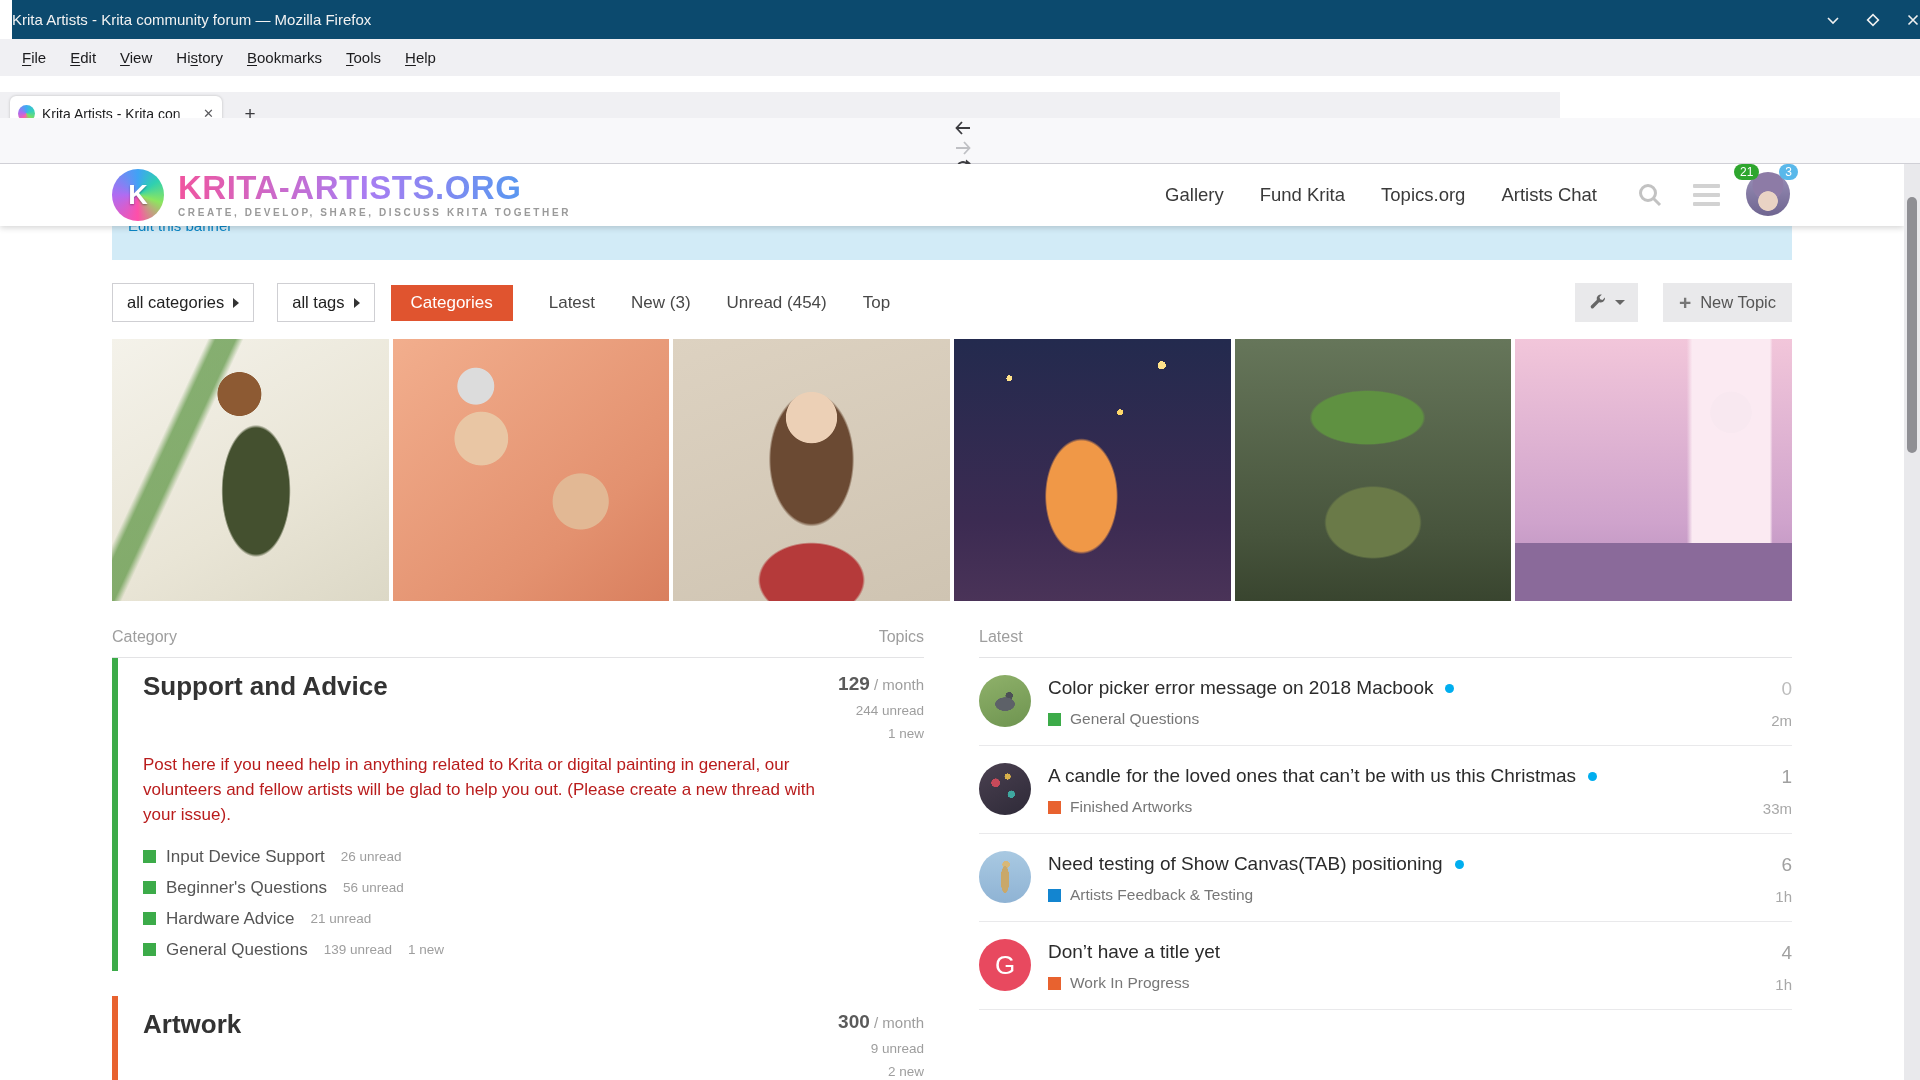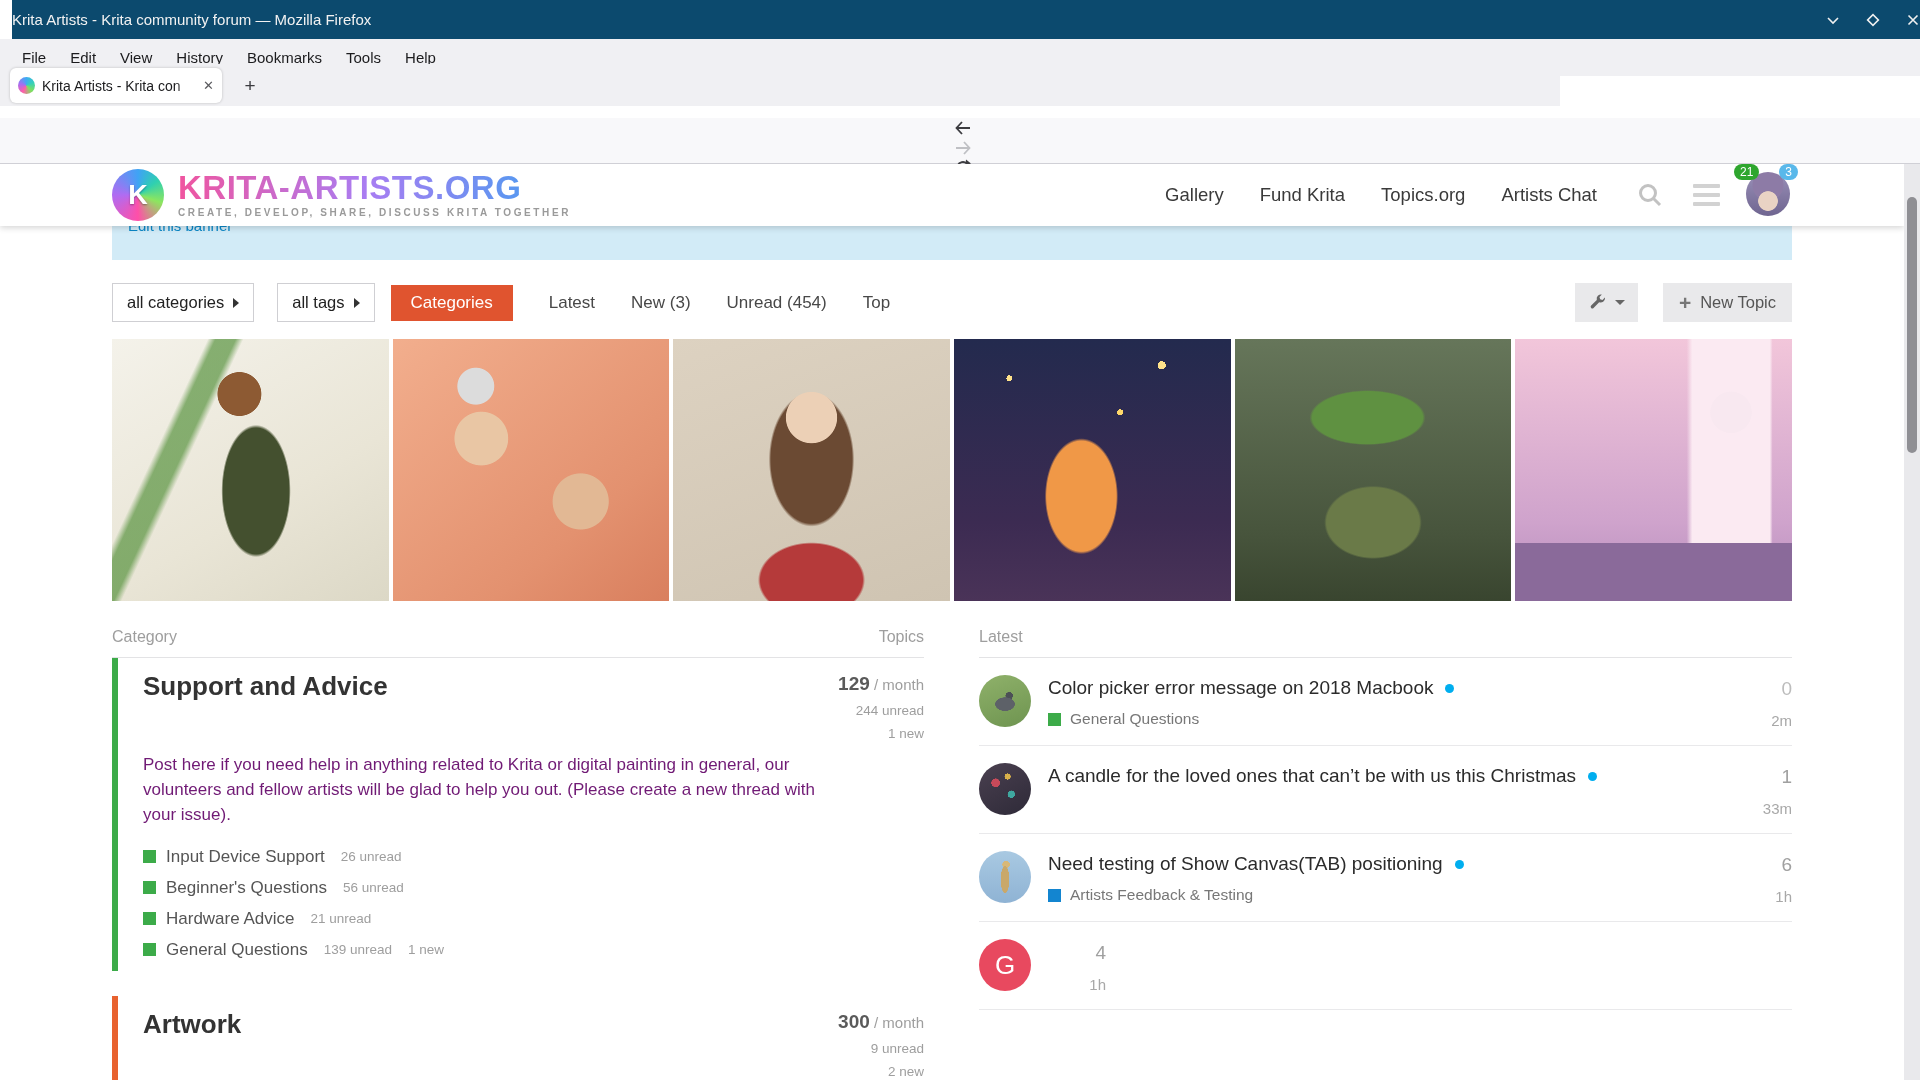--- a/index.html
+++ b/index.html
@@ -8,21 +8,21 @@
 
   
   .titlebar { position:absolute; top:0; left:12px; width:1920px; height:39px; background:#0c4a6e; display:flex; align-items:center; justify-content:flex-start; }
   .titlebar-text { color:#f2f2f2; font-size:15px; }
   .win-controls { position:absolute; right:10px; top:0; height:39px; display:flex; align-items:center; gap:22px; }
   .win-btn { width:18px; height:18px; display:flex; align-items:center; justify-content:center; cursor:default; }
 
   .menubar { position:absolute; top:39px; left:0; width:1920px; height:37px; background:#f0f0f3; display:flex; align-items:center; padding-left:10px; }
   .menu-item { font-size:15px; color:#1b1b1d; padding:5px 12px; }
 
-  .tabbar { position:absolute; top:64px; left:0; width:1560px; height:42px; background:#f0f0f3; }
+  .tabbar { position:absolute; top:92px; left:0; width:1560px; height:42px; background:#f0f0f3; }
   .tab { position:absolute; left:10px; top:4px; width:212px; height:35px; background:#fff; border-radius:6px; box-shadow:0 0 3px rgba(0,0,0,.22); display:flex; align-items:center; padding:0 8px; }
   .tab-favicon { width:17px; height:17px; border-radius:50%; background:conic-gradient(from 210deg,#ff5fa8,#a86df0,#3fa9f5,#35d0ba,#7fe05f,#ff5fa8); flex:none; }
   .tab-title { font-size:14px; color:#1b1b1d; margin-left:7px; white-space:nowrap; overflow:hidden; flex:1;
     -webkit-mask-image:linear-gradient(90deg,#000 85%,transparent); mask-image:linear-gradient(90deg,#000 85%,transparent); }
   .tab-close { font-size:13px; color:#5a5a5e; margin-left:4px; }
   .newtab-btn { position:absolute; left:236px; top:8px; width:28px; height:28px; display:flex; align-items:center; justify-content:center; font-size:19px; color:#3a3a3e; }
 
   .toolbar { position:absolute; top:118px; left:0; width:1920px; height:46px; background:#f8f8fa; border-bottom:1px solid #d0d0d6; display:flex; align-items:center;flex-direction:column; }
   .nav-btn { width:32px; height:32px; display:flex; align-items:center; justify-content:center; margin-left:6px; }
   .urlbar { margin-left:12px; width:1315px; height:33px; background:#f0f0f4; border-radius:4px; display:flex; align-items:center; padding:0 8px; }
@@ -90,21 +90,21 @@
   .col-head { display:flex; justify-content:space-between; padding-bottom:11px; border-bottom:1px solid #e3e3e5; font-size:16px; color:#9e9e9e; }
 
   .cat-block { border-left:6px solid #3cab49; padding:13px 0 6px 25px; margin-top:0; }
   .cat-block.artwork { border-left-color:#e8622f; margin-top:25px; }
   .cat-top { display:flex; justify-content:space-between; }
   .cat-title { font-size:26px; font-weight:bold; color:#333; line-height:30px; }
   .cat-stats { text-align:right; flex:none; padding-top:2px; }
   .cat-rate { font-size:19px; font-weight:bold; color:#5a5a5a; }
   .cat-rate-suffix { font-size:15px; color:#9e9e9e; font-weight:normal; }
   .cat-stat { font-size:13.5px; color:#9e9e9e; margin-top:8px; }
-  .cat-desc { font-size:17px; color:#701a75; line-height:25px; max-width:690px; margin-top:11px; }
+  .cat-desc { font-size:17px; color:#b91c1c; line-height:25px; max-width:690px; margin-top:11px; }
   .subcats { margin-top:14px; }
   .subcat { display:flex; align-items:center; height:31px; }
   .sq { width:13px; height:13px; flex:none; }
   .subcat-name { font-size:17px; color:#555; margin-left:10px; }
   .subcat-count { font-size:13.5px; color:#9e9e9e; margin-left:16px; }
   .subcat-new { font-size:13.5px; color:#9e9e9e; margin-left:16px; }
 
   .topic { display:flex; padding:17px 0 16px; border-bottom:1px solid #e9e9eb; }
   .t-avatar { width:52px; height:52px; border-radius:50%; flex:none; margin-right:17px; }
   .av1 { background:radial-gradient(ellipse 16px 11px at 50% 56%,#5d6168 0 60%,transparent 63%),radial-gradient(circle 6px at 58% 40%,#4c5056 0 60%,transparent 63%),linear-gradient(160deg,#8fb16a,#6e9450); }
@@ -407,20 +407,24 @@
           <div class="t-meta">
             <div class="t-replies zero">0</div>
             <div class="t-time">2m</div>
           </div>
         </div>
 
         <div class="topic">
           <div class="t-avatar av2"></div>
           <div class="t-main">
             <span class="t-title">A candle for the loved ones that can’t be with us this Christmas</span><span class="t-dot"></span>
+            <div class="t-cat">
+              <span class="sq" style="background-color: rgb(232, 98, 47);"></span>
+              <span class="t-cat-name">Finished Artworks</span>
+            </div>
           </div>
           <div class="t-meta">
             <div class="t-replies">1</div>
             <div class="t-time">33m</div>
           </div>
         </div>
 
         <div class="topic">
           <div class="t-avatar av3"></div>
           <div class="t-main">
@@ -433,20 +437,27 @@
           <div class="t-meta">
             <div class="t-replies">6</div>
             <div class="t-time">1h</div>
           </div>
         </div>
 
         <div class="topic">
           <div class="t-avatar av4">
               <span>G</span>
             </div>
+          <div class="t-main">
+            <span class="t-title">Don’t have a title yet</span>
+            <div class="t-cat">
+              <span class="sq" style="background-color: rgb(232, 98, 47);"></span>
+              <span class="t-cat-name">Work In Progress</span>
+            </div>
+          </div>
           <div class="t-meta">
             <div class="t-replies">4</div>
             <div class="t-time">1h</div>
           </div>
         </div>
 
       </div>
     </div>
   </div>
 </div>

